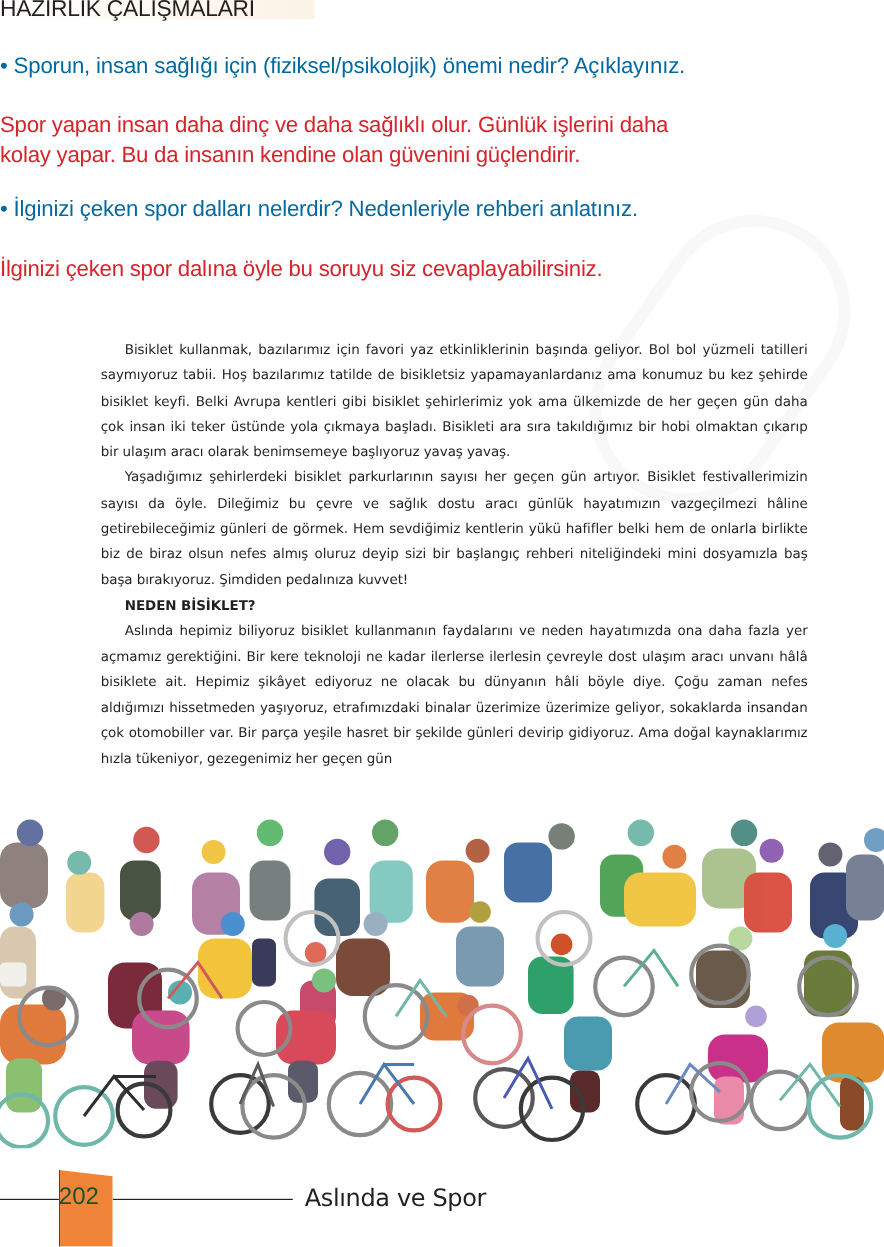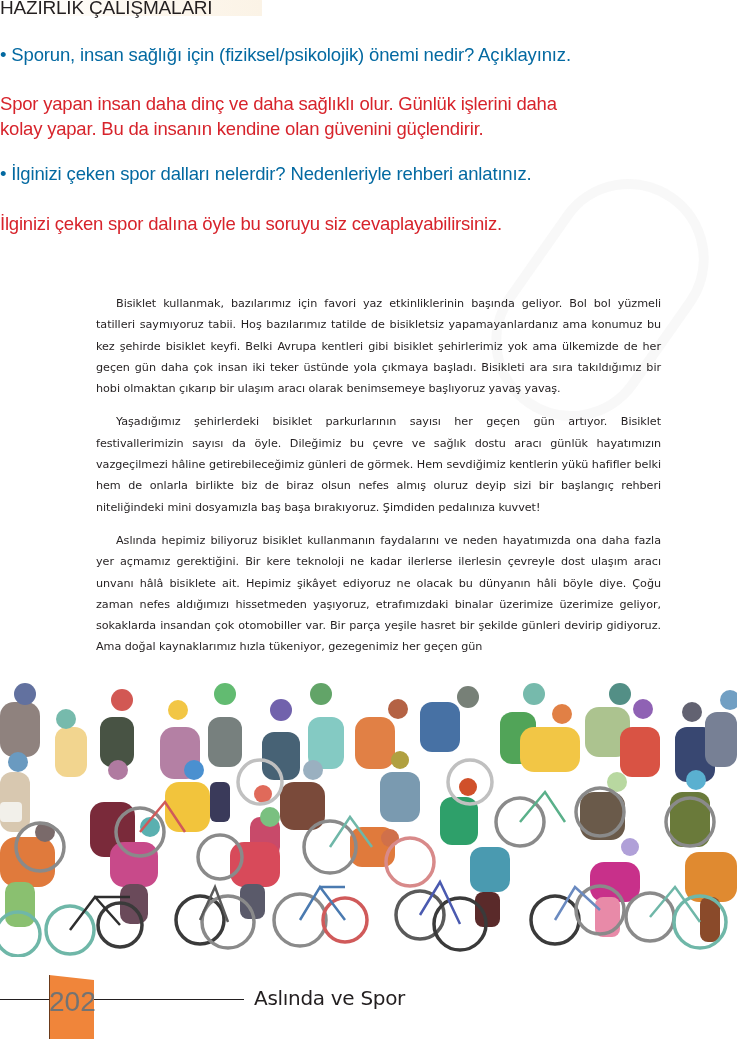--- a/index.html
+++ b/index.html
@@ -35,21 +35,21 @@
       border: 10px solid rgba(235,235,235,0.35); border-radius: 80px;
       transform: rotate(35deg);
     }
 
     .body-text {
       position: absolute; left: 84px; top: 281px; width: 589px;
       font-family: "DejaVu Sans", sans-serif;
       font-size: 11.2px; line-height: 21.3px; color: #231f20;
       text-align: justify; letter-spacing: -0.05px;
     }
-    .body-text p { text-indent: 20px; margin: 12px; }
+    .body-text p { text-indent: 20px; margin: 0; }
     .body-text .sub { font-weight: bold; text-indent: 20px; margin: 0; }
 
     .illustration {
       position: absolute; left: 0; top: 672px; width: 737px; height: 285px; overflow: hidden;
     }
     .illustration svg { width: 737px; height: 285px; display: block; }
 
     .footer-line-left {
       position: absolute; left: 0; top: 999px; width: 49px; height: 1px; background: #231f20;
     }
@@ -57,21 +57,21 @@
       position: absolute; left: 94px; top: 999px; width: 150px; height: 1px; background: #231f20;
     }
     .page-tab {
       position: absolute; left: 49px; top: 975px; width: 45px; height: 64px;
       background: #f0853a;
       clip-path: polygon(0 0, 100% 8%, 100% 100%, 0 100%);
       border-left: 1px solid #6b3a1a;
     }
     .page-number {
       position: absolute; left: 49px; top: 986px; width: 29px; text-align: center;
-      font-size: 28px; color: #737373; font-family: "Liberation Sans", sans-serif;
+      font-size: 20px; color: #14532d; font-family: "Liberation Sans", sans-serif;
     }
     .chapter-title {
       position: absolute; left: 254px; top: 986px;
       font-size: 20px; color: #231f20; font-family: "DejaVu Sans", sans-serif; font-weight: normal;
       letter-spacing: -0.3px;
     }
   </style>
 </head>
 <body>
 
@@ -88,20 +88,21 @@
 
 <div class="q-line q2">
   <span>•</span>
   <span>İlginizi çeken spor dalları nelerdir? Nedenleriyle rehberi anlatınız.</span>
 </div>
 <div class="answer a2">İlginizi çeken spor dalına öyle bu soruyu siz cevaplayabilirsiniz.</div>
 
 <div class="body-text">
   <p>Bisiklet kullanmak, bazılarımız için favori yaz etkinliklerinin başında geliyor. Bol bol yüzmeli tatilleri saymıyoruz tabii. Hoş bazılarımız tatilde de bisikletsiz yapamayanlardanız ama konumuz bu kez şehirde bisiklet keyfi. Belki Avrupa kentleri gibi bisiklet şehirlerimiz yok ama ülkemizde de her geçen gün daha çok insan iki teker üstünde yola çıkmaya başladı. Bisikleti ara sıra takıldığımız bir hobi olmaktan çıkarıp bir ulaşım aracı olarak benimsemeye başlıyoruz yavaş yavaş.</p>
   <p>Yaşadığımız şehirlerdeki bisiklet parkurlarının sayısı her geçen gün artıyor. Bisiklet festivallerimizin sayısı da öyle. Dileğimiz bu çevre ve sağlık dostu aracı günlük hayatımızın vazgeçilmezi hâline getirebileceğimiz günleri de görmek. Hem sevdiğimiz kentlerin yükü hafifler belki hem de onlarla birlikte biz de biraz olsun nefes almış oluruz deyip sizi bir başlangıç rehberi niteliğindeki mini dosyamızla baş başa bırakıyoruz. Şimdiden pedalınıza kuvvet!</p>
+  <p class="sub">NEDEN BİSİKLET?</p>
   <p>Aslında hepimiz biliyoruz bisiklet kullanmanın faydalarını ve neden hayatımızda ona daha fazla yer açmamız gerektiğini. Bir kere teknoloji ne kadar ilerlerse ilerlesin çevreyle dost ulaşım aracı unvanı hâlâ bisiklete ait. Hepimiz şikâyet ediyoruz ne olacak bu dünyanın hâli böyle diye. Çoğu zaman nefes aldığımızı hissetmeden yaşıyoruz, etrafımızdaki binalar üzerimize üzerimize geliyor, sokaklarda insandan çok otomobiller var. Bir parça yeşile hasret bir şekilde günleri devirip gidiyoruz. Ama doğal kaynaklarımız hızla tükeniyor, gezegenimiz her geçen gün</p>
 </div>
 
 <div class="illustration">
   <svg viewBox="0 0 737 285" xmlns="http://www.w3.org/2000/svg">
 
     <g opacity="0.95">
 
       <rect x="0" y="30" width="40" height="55" rx="14" fill="#8a7c78"></rect>
       <circle cx="25" cy="22" r="11" fill="#5a6a9a"></circle>

